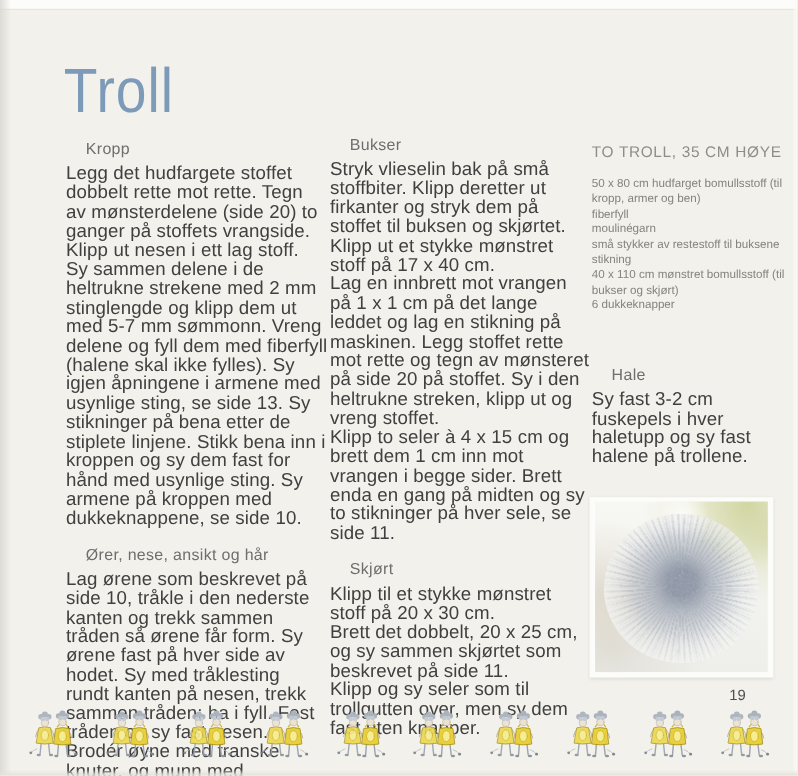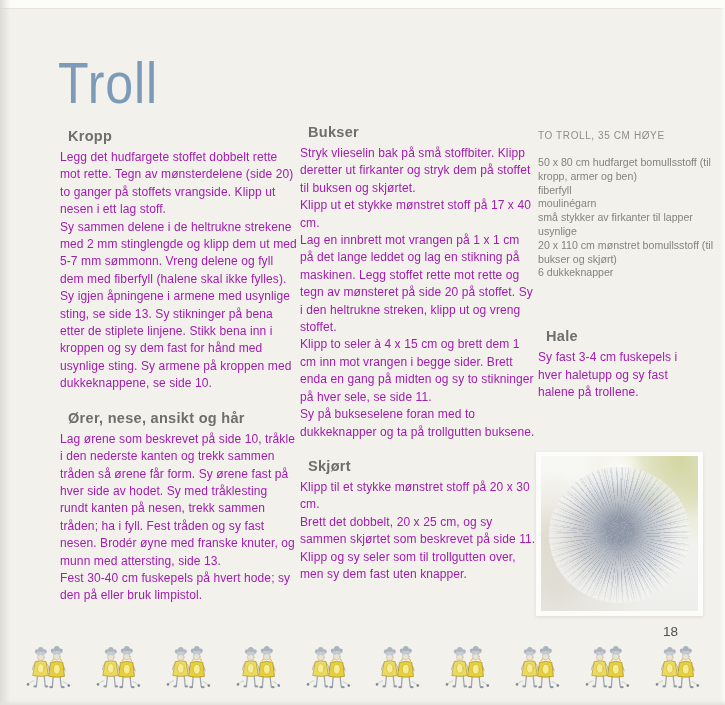--- a/index.html
+++ b/index.html
@@ -21,25 +21,25 @@
     position:absolute; left:58px; top:50px; margin:0;
     font-size:57px; font-weight:300; color:#7e9ab9; letter-spacing:1px;
     transform:scaleX(.88); transform-origin:left top;
   }
 
   .col { position:absolute; }
   .col-left  { left:60px;  top:128px; width:238px; }
   .col-mid   { left:300px; top:124px; width:236px; }
   .col-right { left:538px; top:130px; width:179px; }
 
-  .heading { margin:0 8px 5px; font-size:14.5px; font-weight:700; color:#6e6e6e; letter-spacing:.3px; }
-  .body { margin:0; font-size:12px; line-height:17.4px; color:#a21caf; letter-spacing:.1px; }
+  .heading { margin:0 18px 5px; font-size:14.5px; font-weight:400; color:#6e6e6e; letter-spacing:.3px; }
+  .body { margin:0; font-size:17px; line-height:17.4px; color:#404040; letter-spacing:.1px; }
   .gap-top { margin-top:17px; }
 
-  .mat-header { font-size:10px; letter-spacing:.6px; color:#8e8d87; margin-bottom:15px; }
+  .mat-header { font-size:14px; letter-spacing:.6px; color:#8e8d87; margin-bottom:15px; }
   .mat-item { font-size:10.6px; line-height:13.8px; color:#84837d; }
 
   .hale { margin-top:48px; }
   .hale .body { width:158px; }
 
   .photo-frame { position:absolute; left:536px; top:452px; width:167px; height:164px;
     background:#fcfcfa; box-shadow:0 1px 3px rgba(90,90,80,.15); margin:0; }
   .photo { position:absolute; left:5px; top:4px; right:5px; bottom:5px; overflow:hidden;
     background:
       radial-gradient(circle at 88% 2%,  rgba(190,196,120,.55), rgba(190,196,120,0) 30%),
@@ -91,55 +91,54 @@
     </section>
   </div>
 
   <div class="col col-mid">
     <section>
       <h2 class="heading">Bukser</h2>
       <p class="body">Stryk vlieselin bak på små stoffbiter. Klipp deretter ut firkanter og stryk dem på stoffet til buksen og skjørtet.</p>
       <p class="body">Klipp ut et stykke mønstret stoff på 17 x 40 cm.</p>
       <p class="body">Lag en innbrett mot vrangen på 1 x 1 cm på det lange leddet og lag en stikning på maskinen. Legg stoffet rette mot rette og tegn av mønsteret på side 20 på stoffet. Sy i den heltrukne streken, klipp ut og vreng stoffet.</p>
       <p class="body">Klipp to seler à 4 x 15 cm og brett dem 1 cm inn mot vrangen i begge sider. Brett enda en gang på midten og sy to stikninger på hver sele, se side 11.</p>
-      <p class="body">Sy på bukseselene foran med to dukkeknapper og ta på trollgutten buksene.</p>
     </section>
     <section class="gap-top">
       <h2 class="heading">Skjørt</h2>
       <p class="body">Klipp til et stykke mønstret stoff på 20 x 30 cm.</p>
       <p class="body">Brett det dobbelt, 20 x 25 cm, og sy sammen skjørtet som beskrevet på side 11.</p>
       <p class="body">Klipp og sy seler som til trollgutten over, men sy dem fast uten knapper.</p>
     </section>
   </div>
 
   <div class="col col-right">
     <div>
       <div class="mat-header">TO TROLL, 35 CM HØYE</div>
       <div class="mat-item">50 x 80 cm hudfarget bomullsstoff (til kropp, armer og ben)</div>
       <div class="mat-item">fiberfyll</div>
       <div class="mat-item">moulinégarn</div>
-      <div class="mat-item">små stykker av firkanter til lapper</div>
-      <div class="mat-item">usynlige</div>
-      <div class="mat-item">20 x 110 cm mønstret bomullsstoff (til bukser og skjørt)</div>
+      <div class="mat-item">små stykker av restestoff til buksene</div>
+      <div class="mat-item">stikning</div>
+      <div class="mat-item">40 x 110 cm mønstret bomullsstoff (til bukser og skjørt)</div>
       <div class="mat-item">6 dukkeknapper</div>
     </div>
     <section class="hale">
       <h2 class="heading">Hale</h2>
-      <p class="body">Sy fast 3-4 cm fuskepels i hver haletupp og sy fast halene på trollene.</p>
+      <p class="body">Sy fast 3-2 cm fuskepels i hver haletupp og sy fast halene på trollene.</p>
     </section>
   </div>
 
   <figure class="photo-frame">
     <div class="photo">
       <div class="feather-highlight"></div>
       <div class="pompom"></div>
     </div>
   </figure>
 
-  <div class="page-number">18</div>
+  <div class="page-number">19</div>
 
   <svg class="svg-defs" aria-hidden="true">
     <symbol id="troll-pair" viewBox="0 0 60 60">
 
       <g opacity="0.92" stroke-linecap="round">
         <path d="M17 38 L15.5 52 M25 38 L26.5 52" stroke="#9ba3ad" stroke-width="1.6" fill="none"></path>
         <ellipse cx="14" cy="53" rx="2.4" ry="1.4" fill="#8d959f"></ellipse>
         <ellipse cx="28" cy="53" rx="2.4" ry="1.4" fill="#8d959f"></ellipse>
         <path d="M12 46 Q7 48 5.5 50" stroke="#b9bdc4" stroke-width="1" fill="none"></path>
         <circle cx="5" cy="50.5" r="1.6" fill="#7a838e"></circle>

